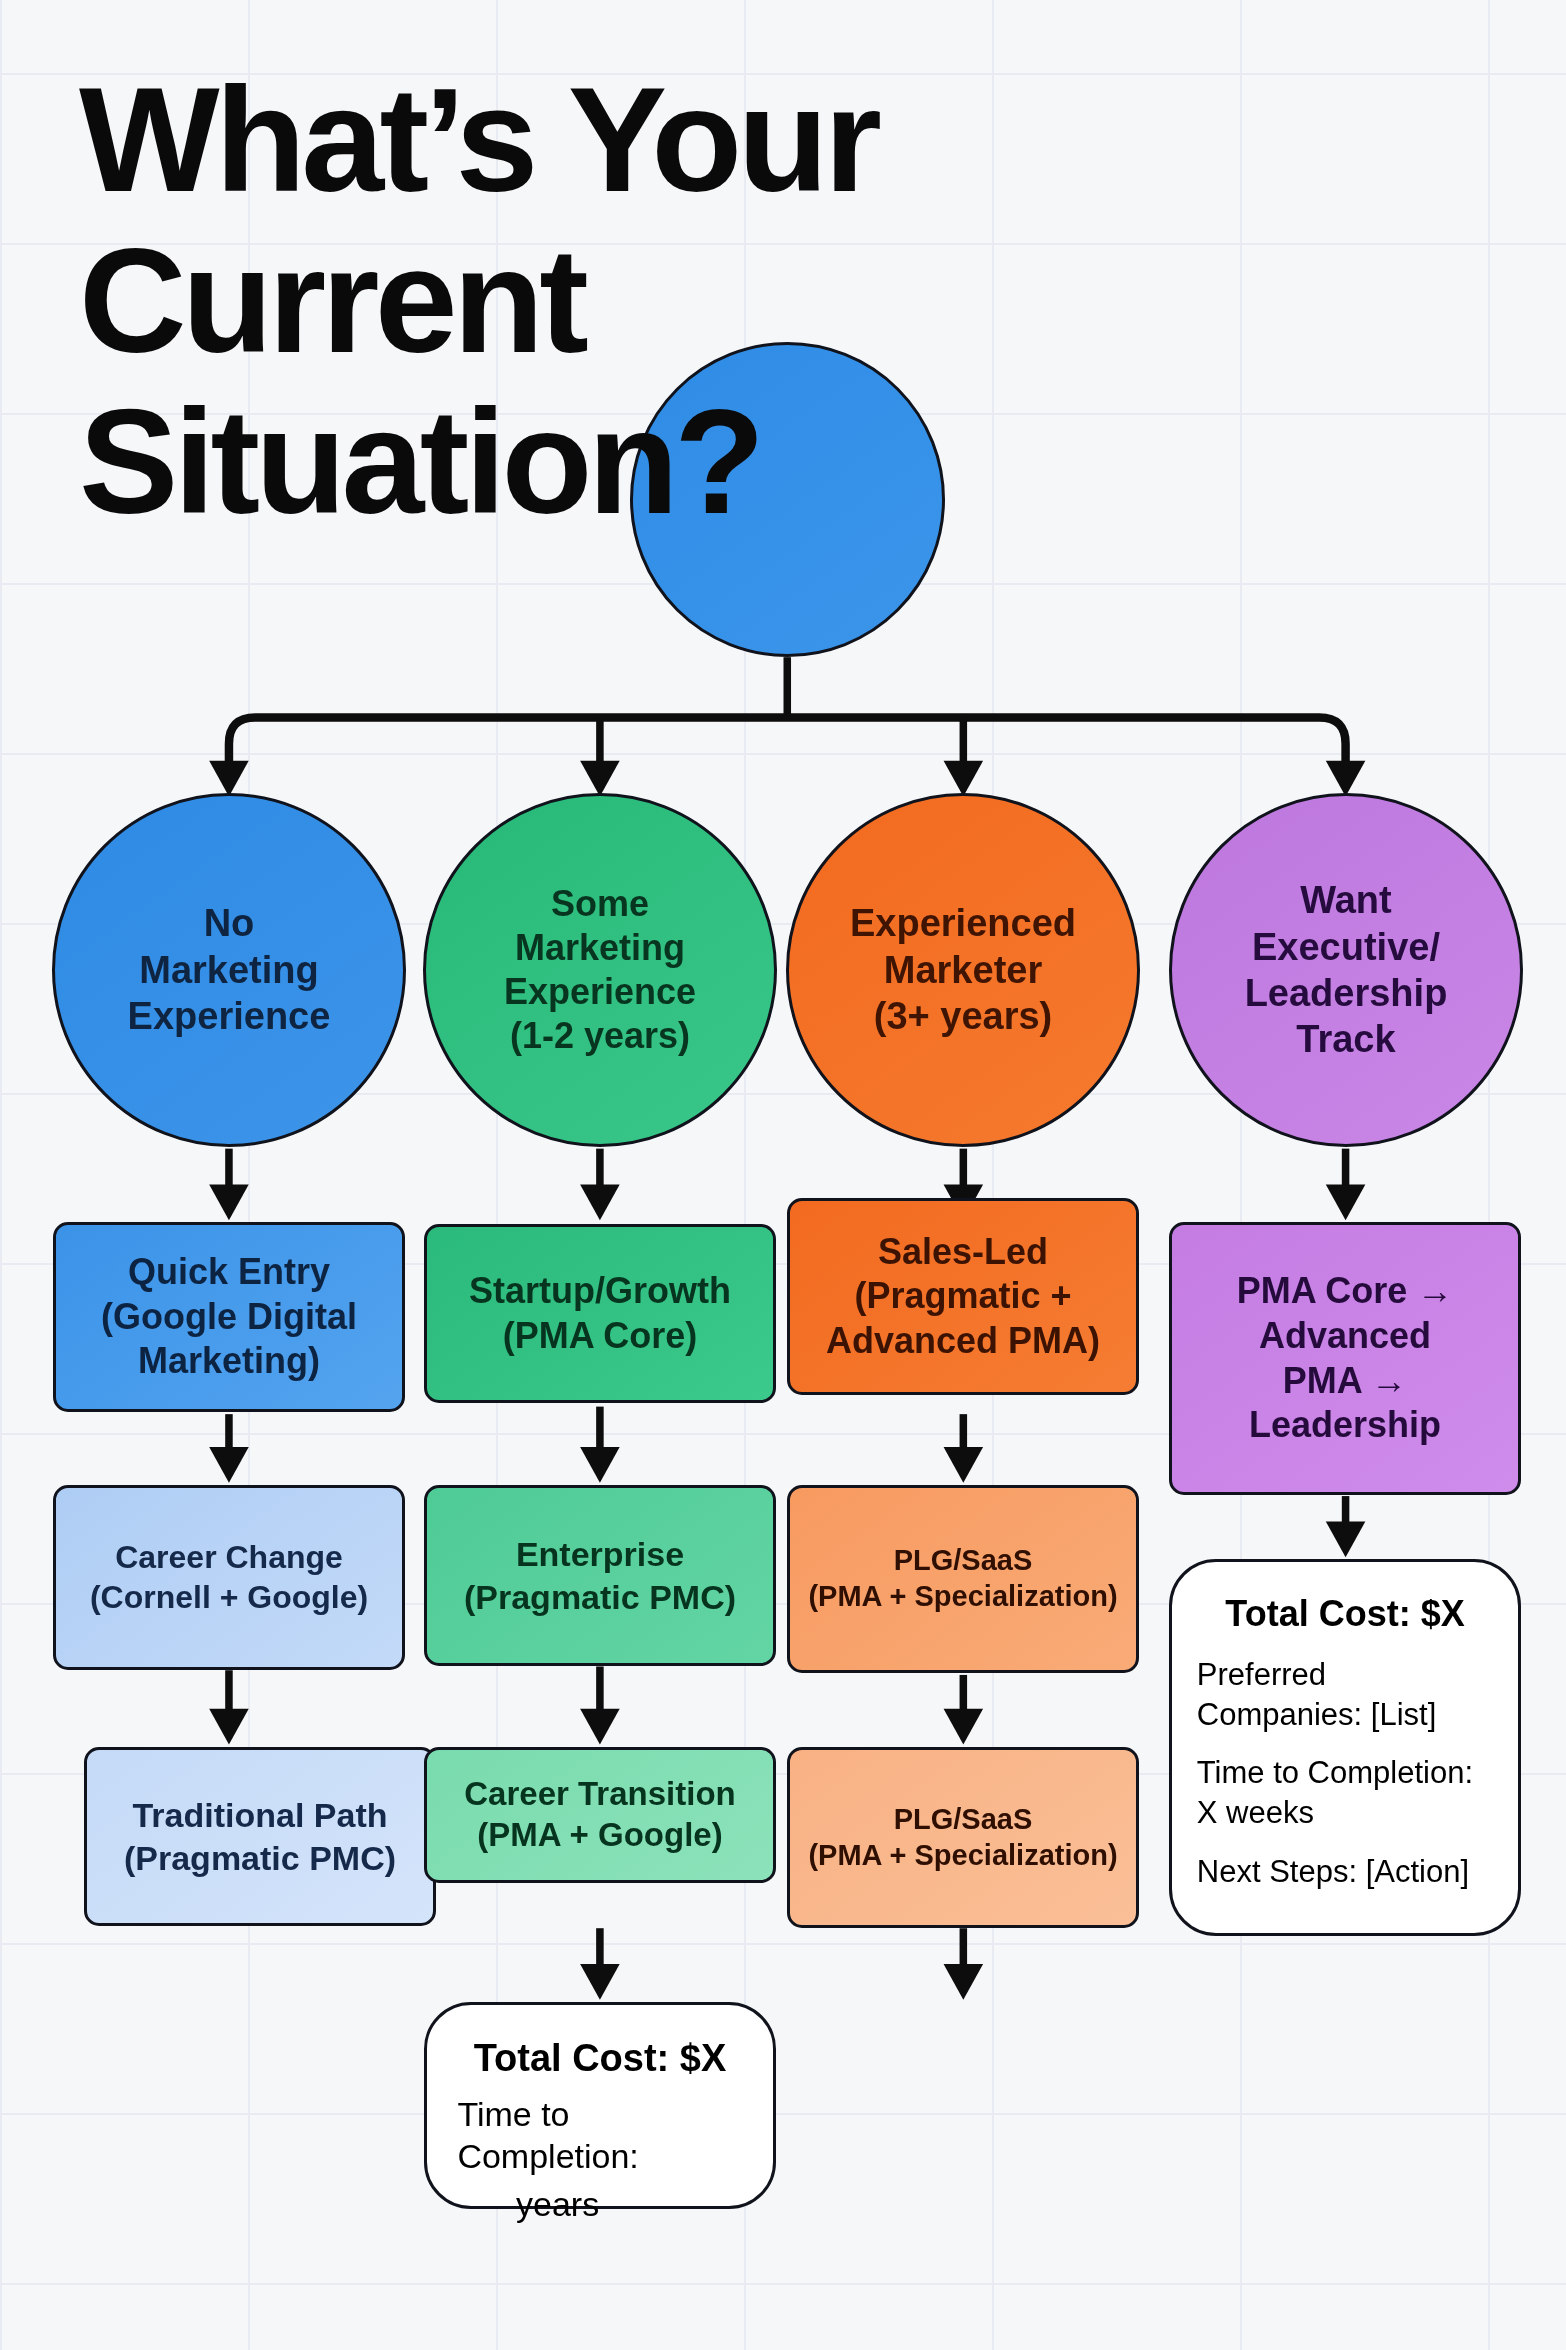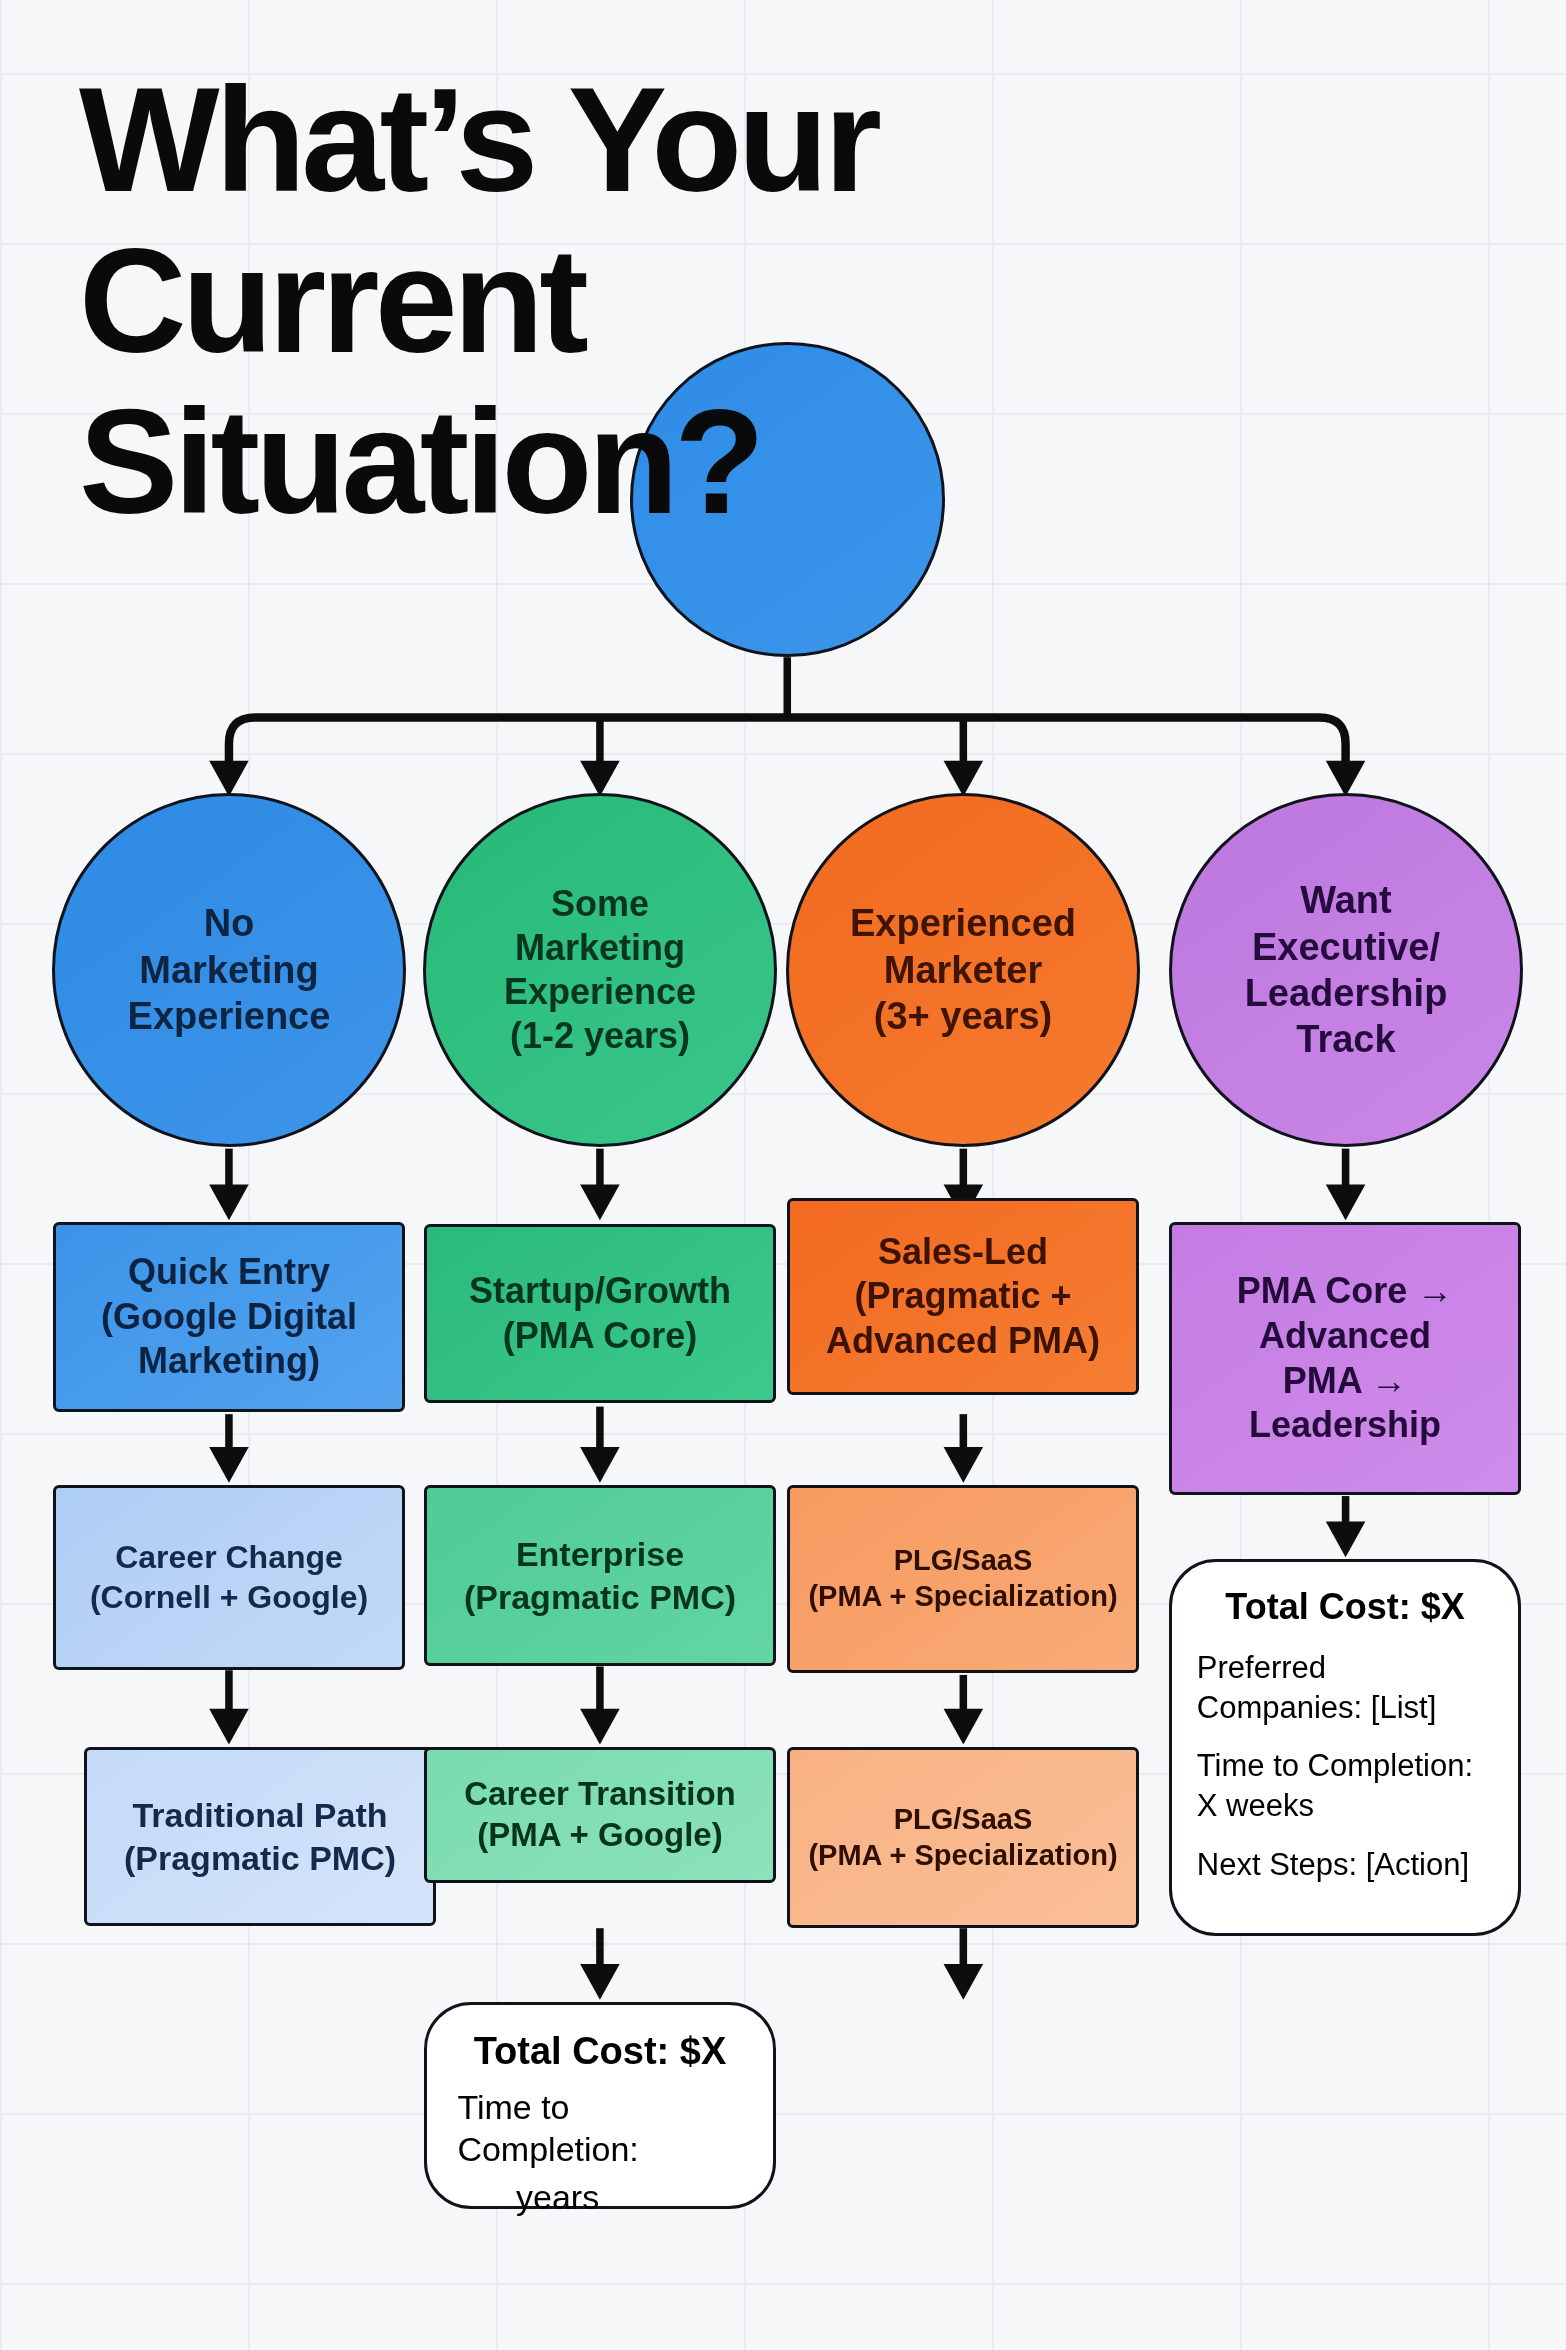--- a/index.html
+++ b/index.html
@@ -21,21 +21,21 @@
   svg.wires{position:absolute;left:0;top:0;z-index:1;}
   .al{stroke:#0d0d0d;stroke-width:8;fill:none;}
   .bar{stroke:#0d0d0d;stroke-width:9;fill:none;stroke-linejoin:round;}
   .ah{fill:#0d0d0d;}
   .circle{
     position:absolute;border-radius:50%;border:3.8px solid #10131c;z-index:2;
     display:flex;align-items:center;justify-content:center;text-align:center;
     box-sizing:border-box;font-weight:600;line-height:1.22;
   }
   .box{
-    position:absolute;border-radius:6px;border:3.8px solid #10131c;z-index:2;
+    position:absolute;border-radius:15px;border:3.8px solid #10131c;z-index:2;
     display:flex;align-items:center;justify-content:center;text-align:center;
     box-sizing:border-box;font-weight:600;line-height:1.24;padding:7.5px;
   }
   .lbl{white-space:pre-line;}
   .fs40{font-size:38px;} .fs38{font-size:36px;} .fs36{font-size:34px;}
   .fs35{font-size:33px;} .fs34{font-size:32px;} .fs31{font-size:29px;}
   .cb-root{background:linear-gradient(145deg,#2f8ce6,#3b95ea);}
   .c1{background:linear-gradient(145deg,#2e8ae4,#3d95e9);color:#0e2440;}
   .c2{background:linear-gradient(145deg,#27b977,#3ac78a);color:#07351f;}
   .c3{background:linear-gradient(145deg,#f26a1f,#f57a2e);color:#3f1402;}
@@ -46,21 +46,21 @@
   .b2a{background:linear-gradient(145deg,#2aba7b,#3cc98c);color:#06341e;}
   .b2b{background:linear-gradient(145deg,#4ecb96,#63d5a4);color:#06341e;}
   .b2c{background:linear-gradient(145deg,#79dbae,#8ce2ba);color:#06341e;}
   .b3a{background:linear-gradient(145deg,#f26a1f,#f57d33);color:#3c1302;}
   .b3b{background:linear-gradient(145deg,#f79a60,#f9ab77);color:#2f0f02;}
   .b3c{background:linear-gradient(145deg,#f8b183,#fabf97);color:#2f0f02;}
   .b3d{background:linear-gradient(145deg,#fad4b4,#fbdfc5);color:#2f1204;}
   .b4a{background:linear-gradient(145deg,#c47ce2,#cf8ceb);color:#250b3c;}
   .box.white{
     background:#ffffff;color:#000;display:block;text-align:left;
-    padding:15px 21px;border-radius:47px;
+    padding:22px 21px;border-radius:47px;
   }
   .sum-head{display:block;text-align:center;font-weight:700;margin-top:7.5px;}
   .w2 .sum-head{font-size:38px;}
   .w2 .sum-l1{display:block;font-size:34px;font-weight:400;margin:11.3px 0 0 9.4px;}
   .w2 .sum-l2{display:block;font-size:34px;font-weight:500;margin:5.6px 0 0 68px;}
   .w4 .sum-head{font-size:36px;}
   .w4 .sum-line{display:block;font-size:31px;font-weight:500;line-height:1.28;margin:19px 0 0 3.8px;}
 </style>
 </head>
 <body>

